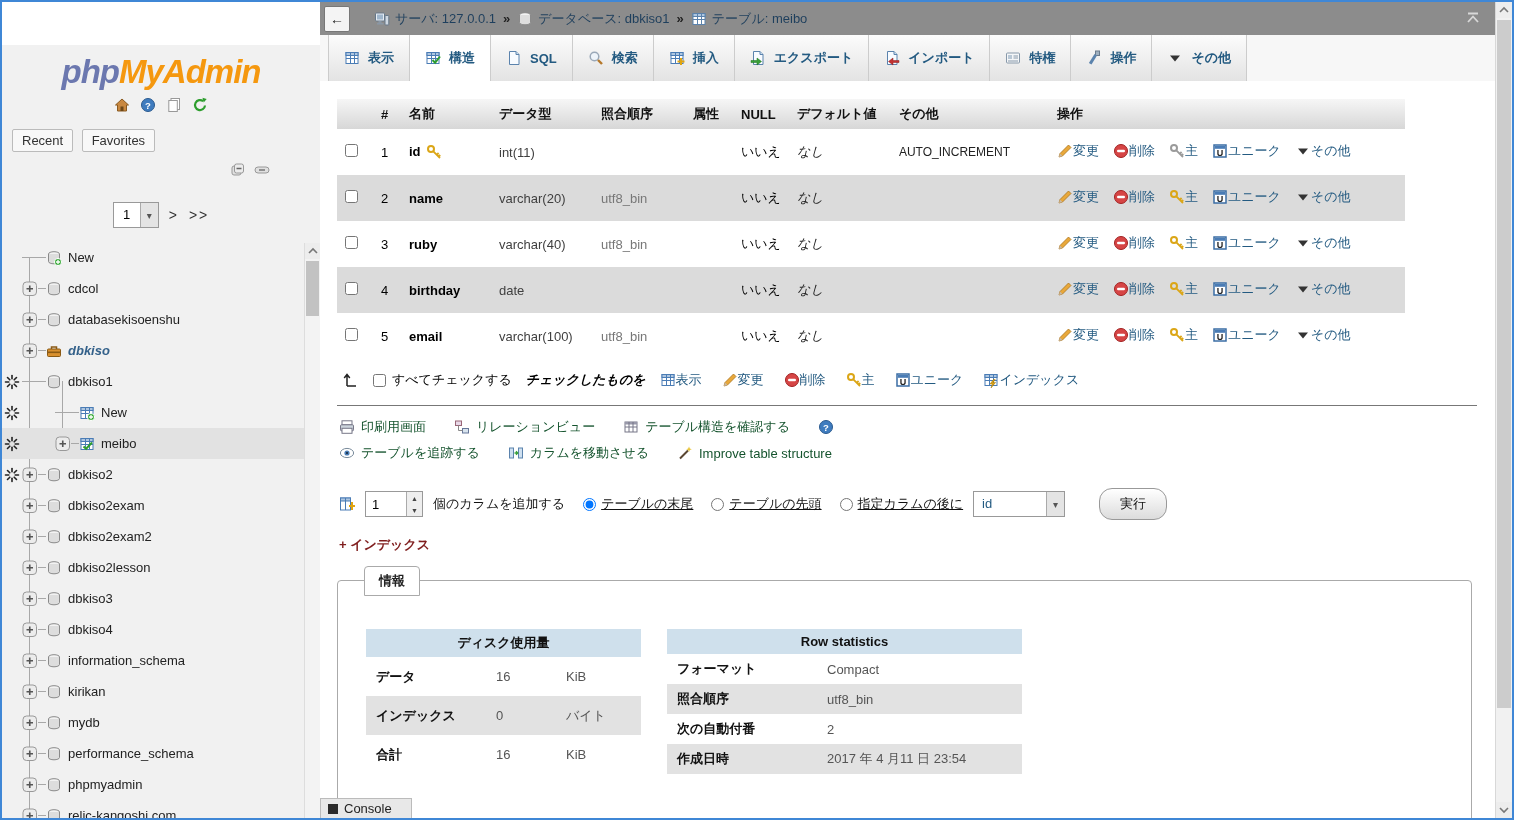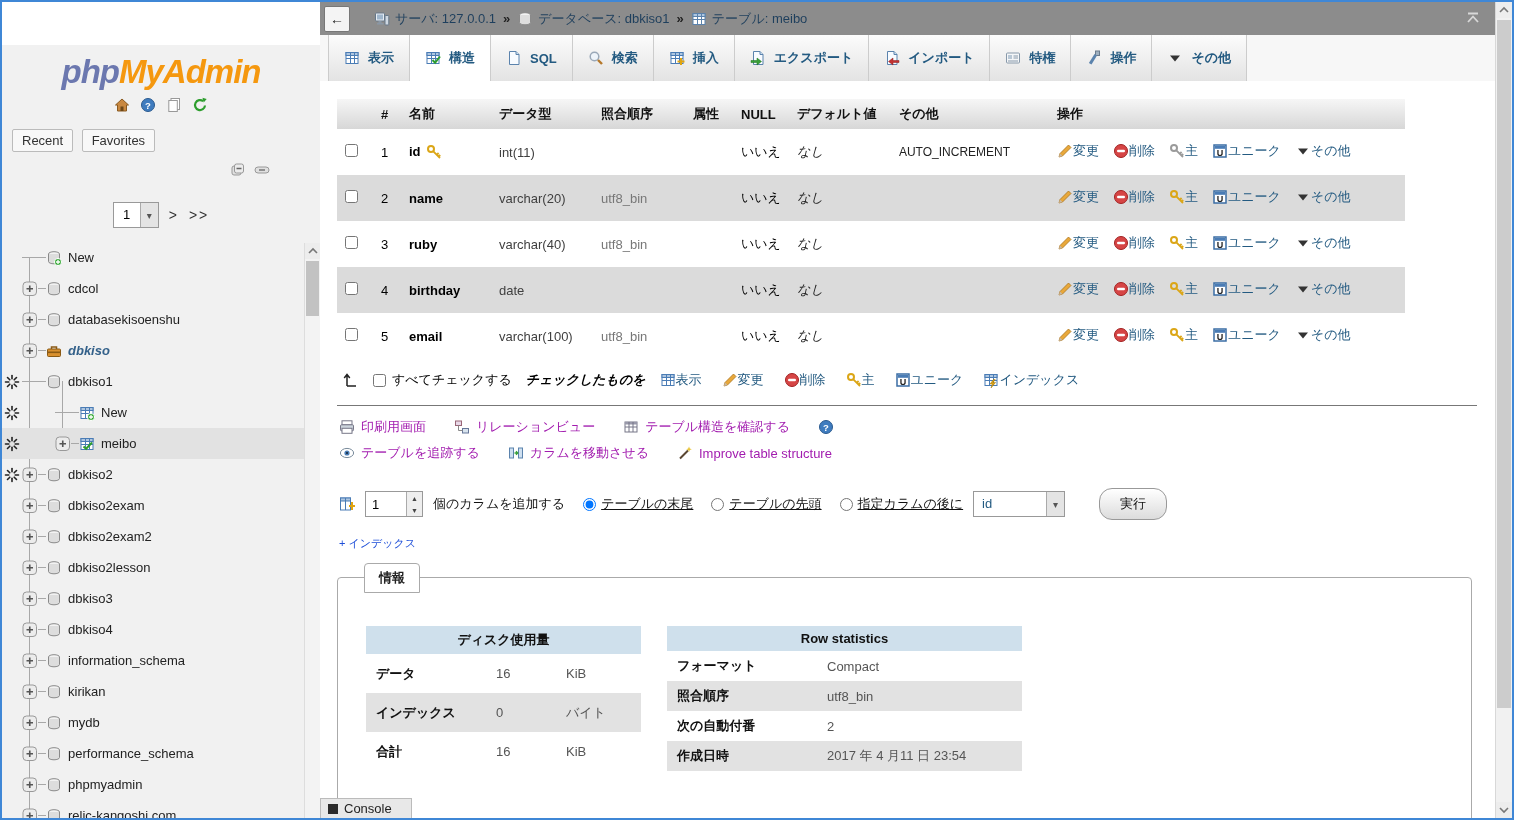--- a/index.html
+++ b/index.html
@@ -66,30 +66,30 @@
   td.c-def i { color:#222; }
   .action-link { color:#235a81; text-decoration:none; display:inline-flex; align-items:center; margin-right:14px; cursor:pointer; }
   .action-link:last-child { margin-right:0; }
 
   .checkall-row { display:flex; align-items:center; gap:14px; margin:12px 0 0 6px; font-size:13px; }
   .checkall-row label { display:flex; align-items:center; gap:6px; cursor:pointer; }
   .with-sel { font-style:italic; font-weight:bold; }
 
   hr.sep { border:none; border-top:1px solid #777; margin:16px 0 12px 0; width:1140px; }
   .link-row { display:flex; align-items:center; gap:28px; font-size:13px; margin:4px 0 8px 2px; }
-  .link-row a { color:#a21caf; text-decoration:none; display:inline-flex; align-items:center; gap:6px; cursor:pointer; }
+  .link-row a { color:#14532d; text-decoration:none; display:inline-flex; align-items:center; gap:6px; cursor:pointer; }
 
   .addcol { display:flex; align-items:center; gap:10px; margin:26px 0 0 2px; font-size:13px; color:#111; }
   .num-box { display:inline-flex; border:1px solid #999; background:#fff; height:26px; }
   .num-box input { width:40px; border:none; font-family:inherit; font-size:13px; padding:0 6px; outline:none; }
   .num-box .spin { width:16px; border-left:1px solid #aaa; background:#eee; display:flex; flex-direction:column; }
   .num-box .spin span { flex:1; display:flex; align-items:center; justify-content:center; font-size:7px; color:#444; cursor:pointer; }
   .addcol label.radio { display:flex; align-items:center; gap:5px; cursor:pointer; }
   .go-btn { font-family:inherit; font-size:13px; color:#111; padding:6px 20px; border:1px solid #999; border-radius:13px; background:linear-gradient(#fff,#dcdcdc); margin-left:24px; cursor:pointer; }
-  .idx-link { display:inline-block; margin:16px 0 0 2px; font-size:11px; color:#1d4ed8; text-decoration:none; cursor:pointer; }
+  .idx-link { display:inline-block; margin:16px 0 0 2px; font-size:13px; color:#7f1d1d; text-decoration:none; cursor:pointer;font-weight:bold; }
 
   fieldset.info { position:relative; margin-top:26px; width:1135px; height:250px; border:1px solid #aaa; border-radius:4px; padding:48px 0 0 28px; }
   fieldset.info legend.tab { position:absolute; top:-15px; left:26px; background:#fff; border:1px solid #aaa; border-radius:4px 4px 0 0; padding:5px 14px; font-size:13px; font-weight:bold; color:#222; }
   .stats-wrap { display:flex; gap:26px; }
   table.stats { border-collapse:collapse; font-size:13px; }
   table.stats th.title { background:#cfe0ec; font-weight:bold; text-align:center; padding:5px 8px; color:#111; }
   table.stats td { padding:6px 10px; }
   table.stats tr.even { background:#e2e2e2; }
   table.stats td.k { font-weight:bold; color:#111; }
   table.stats td.v { text-align:left; color:#555; }

